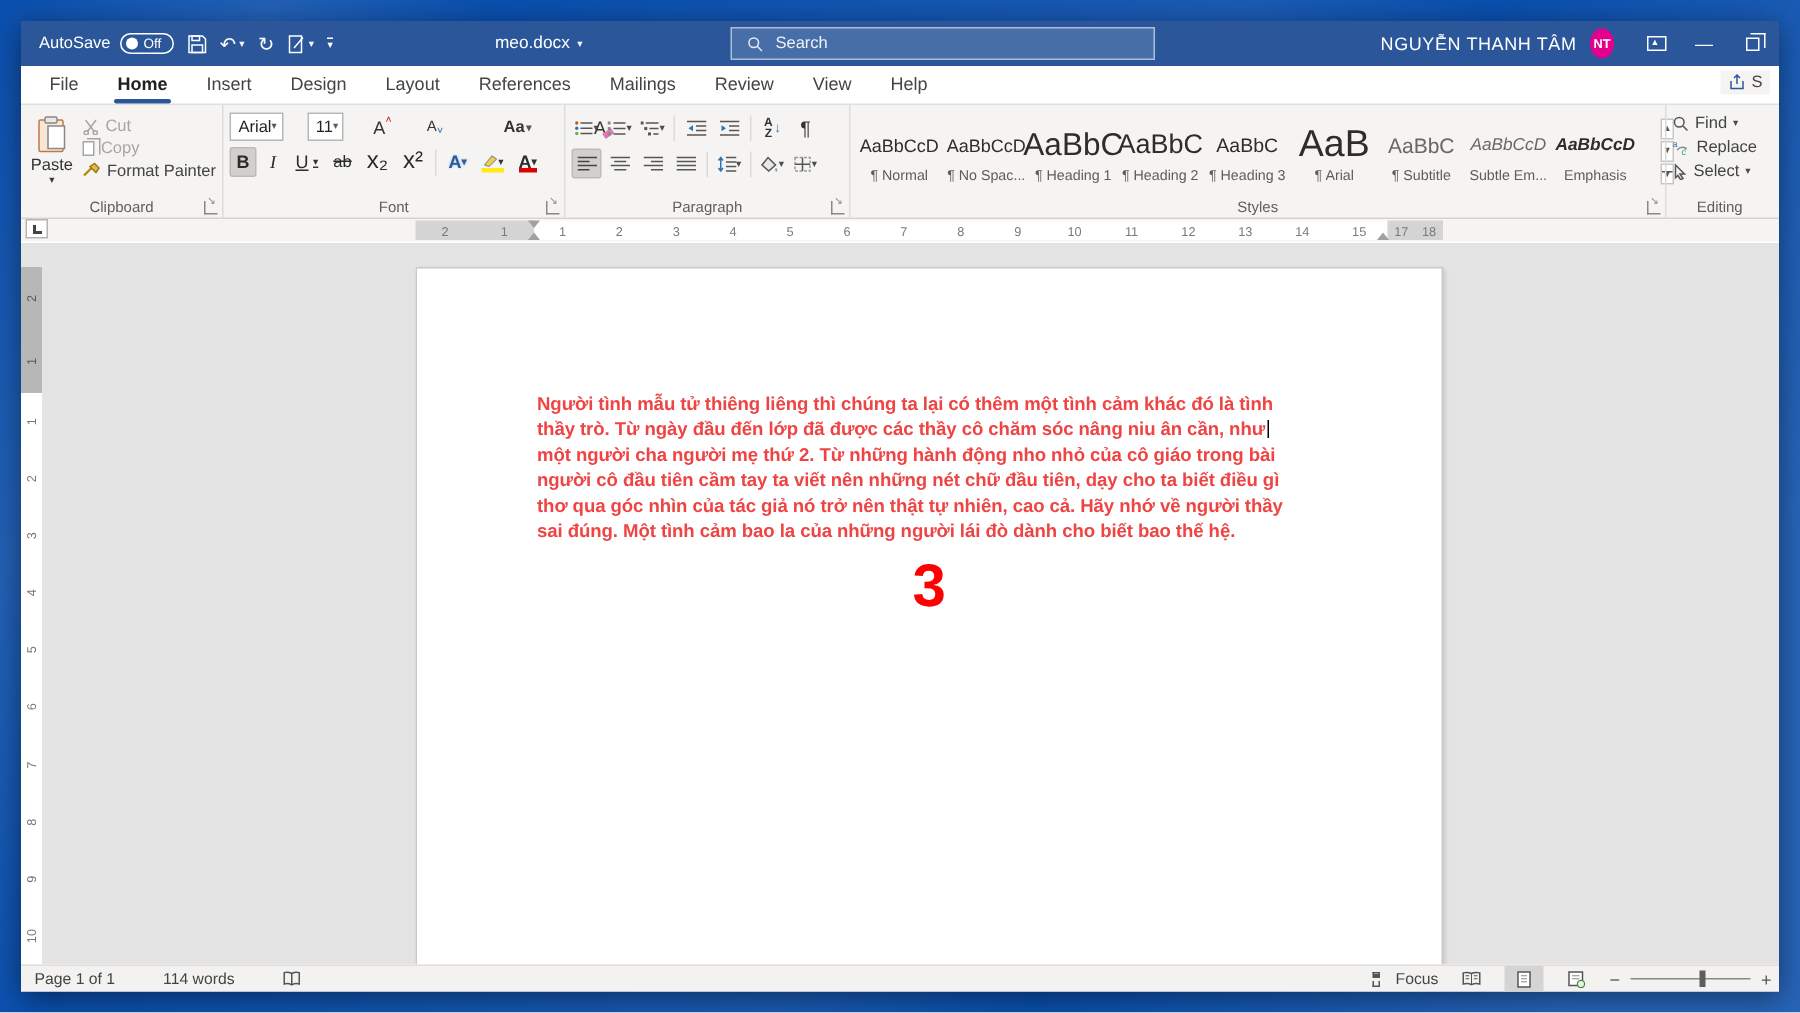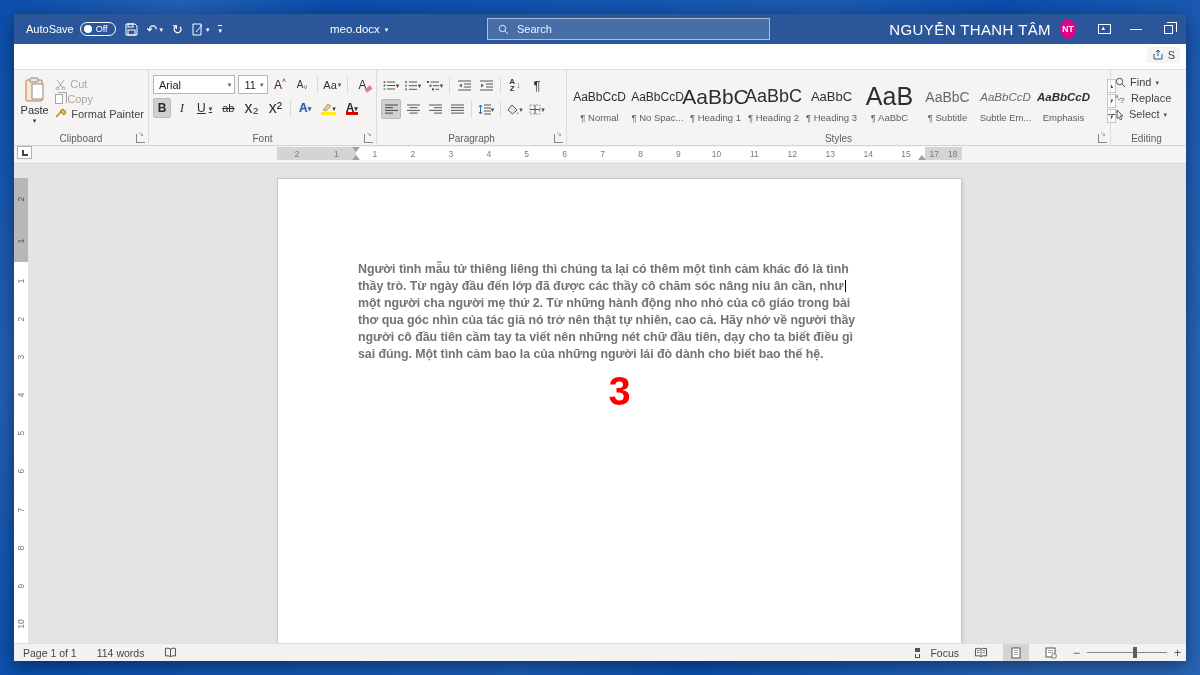--- a/index.html
+++ b/index.html
@@ -15,21 +15,21 @@
   .qat { display:flex; align-items:center; gap:9px; margin-left:12px; }
   .autosave { display:flex; align-items:center; gap:6px; }
   .pill { display:flex; align-items:center; gap:4px; border:1px solid #fff; border-radius:8px; padding:1px 7px 1px 3px; font-size:10px; }
   .pill .knob { width:8px; height:8px; border-radius:50%; background:#fff; }
   .qbtn { display:flex; align-items:center; gap:2px; color:#fff; font-size:13px; line-height:1; cursor:default; }
   .caret { font-size:7px; line-height:1; opacity:.95; }
   .ovf { border-top:1px solid #fff; padding-top:1px; font-size:7px; }
   .doctitle { position:absolute; left:316px; top:0; height:30px; display:flex; align-items:center; gap:5px; font-size:11.5px; }
   .searchbox { position:absolute; left:473px; top:4px; width:283px; height:22px; background:rgba(255,255,255,.14); border:1px solid rgba(255,255,255,.55); display:flex; align-items:center; gap:8px; padding-left:10px; font-size:11px; color:#f0f3f8; }
   .tb-right { position:absolute; right:2px; top:0; height:30px; display:flex; align-items:center; gap:0; }
-  .username { font-size:15px; letter-spacing:.4px; margin-right:9px; }
+  .username { font-size:12px; letter-spacing:.4px; margin-right:9px; }
   .avatar { width:16px; height:20px; border-radius:50%; background:#e3008c; display:flex; align-items:center; justify-content:center; font-size:8.5px; font-weight:bold; margin-right:12px; }
   .winbtn { width:32px; height:30px; display:flex; align-items:center; justify-content:center; font-size:12px; }
   .restore-glyph { position:relative; width:9px; height:9px; border:1px solid #fff; }
   .restore-glyph::before { content:""; position:absolute; left:2px; top:-4px; width:9px; height:9px; border:1px solid #fff; border-left:none; border-bottom:none; }
   .dispopt { position:relative; width:13px; height:10px; border:1px solid #fff; }
   .dispopt::after { content:"▴"; position:absolute; left:3px; top:-1px; font-size:7px; }
 
   
   .tabsrow { position:relative; height:26px; background:#fff; display:flex; align-items:center; border-bottom:1px solid #e1dfdd; }
   .tab { padding:5px 13px 6px; font-size:12px; color:#444; position:relative; cursor:default; }
@@ -51,26 +51,26 @@
   .g-clip { width:134px; display:flex; }
   .pastebtn { width:44px; display:flex; flex-direction:column; align-items:center; gap:1px; padding-top:2px; font-size:11px; color:#333; }
   .clip-col { display:flex; flex-direction:column; gap:3px; margin-left:4px; margin-top:3px; font-size:11px; }
   .clip-item { display:flex; align-items:center; gap:4px; color:#444; white-space:nowrap; }
   .clip-item.disabled { color:#a8a6a4; }
   .copy-glyph { position:relative; width:8px; height:10px; border:1px solid #a8a6a4; background:#fff; }
   .copy-glyph::before { content:""; position:absolute; left:2px; top:-3px; width:8px; height:10px; border:1px solid #a8a6a4; border-bottom:none; border-left:none; background:transparent; }
 
   
   .g-font { width:228px; }
-  .fontrow1 { display:flex; align-items:center; gap:3px; }
+  .fontrow1 { display:flex; align-items:center; gap:16px; }
   .selbox { display:flex; align-items:center; justify-content:space-between; background:#fff; border:1px solid #b8b6b4; height:19px; font-size:11px; color:#222; padding:0 3px 0 5px; }
   .fam { width:104px; } .siz { width:35px; }
   .selbox .caret { color:#555; }
   .abtn { height:19px; min-width:19px; padding:0 2px; display:flex; align-items:center; justify-content:center; font-size:12px; color:#333; border:1px solid transparent; border-radius:2px; }
-  .abtn.small { font-size:11px; }
+  .abtn.small { font-size:11px;font-weight:bold; }
   .abtn .tiny { font-size:7px; margin-left:1px; color:#555; }
   .fontrow2 { display:flex; align-items:center; gap:2px; margin-top:4px; }
   .tbtn { height:20px; min-width:18px; padding:0 3px; display:flex; align-items:center; justify-content:center; font-size:12px; color:#2b2b2b; border:1px solid transparent; border-radius:2px; position:relative; }
   .tbtn.on { background:#d2d0ce; border-color:#bdbbb9; }
   .bold-g { font-weight:bold; }
   .italic-g { font-style:italic; font-family:"Liberation Serif",serif; }
   .und-g { text-decoration:underline; }
   .strike-g { text-decoration:line-through; font-size:11px; }
   .subsup { font-size:16px; }
   .fx-g { color:#2b579a; font-weight:bold; text-shadow:0 0 2px #9cc3f5; }
@@ -128,27 +128,27 @@
 
   
   .docarea { position:absolute; left:0; right:0; top:148px; bottom:18px; background:#e4e4e4; overflow:hidden; }
   .vruler { position:absolute; left:0; top:16px; bottom:0; width:14px; font-size:8.5px; color:#777; }
   .vseg { display:flex; flex-direction:column; }
   .vseg span { flex:1; display:flex; align-items:center; justify-content:center; transform:rotate(-90deg); }
   .vseg.margin { background:#b7b7b7; height:84px; color:#555; }
   .vseg.white { background:#fff; position:absolute; top:84px; bottom:0; left:0; right:0; }
   .page { position:absolute; left:263px; top:16px; width:685px; height:720px; background:#fff; border:1px solid #c9c9c9; box-shadow:1px 1px 3px rgba(0,0,0,.12); }
   .textblock { position:absolute; left:80px; top:82px; width:526px; }
-  .docline { white-space:nowrap; font-size:12.4px; font-weight:bold; color:#737373; line-height:17px; letter-spacing:-.05px; }
+  .docline { white-space:nowrap; font-size:12.4px; font-weight:bold; color:#ef4444; line-height:17px; letter-spacing:-.05px; }
   .cursor { display:inline-block; width:1px; height:12px; background:#000; vertical-align:-2px; margin-left:2px; }
   .pagenum { position:absolute; left:0; right:0; top:192px; text-align:center; font-size:40px; font-weight:bold; line-height:1; }
 
   
   .statusbar { position:absolute; left:0; right:0; bottom:0; height:18px; background:#f3f2f1; border-top:1px solid #e1dfdd; display:flex; align-items:center; font-size:10.5px; color:#444; }
-  .sb-left { display:flex; align-items:center; gap:20px; padding-left:9px; }
+  .sb-left { display:flex; align-items:center; gap:32px; padding-left:9px; }
   .sb-right { position:absolute; right:5px; display:flex; align-items:center; gap:9px; }
   .focuswrap { display:flex; align-items:center; gap:4px;text-align:center; }
   .focus-glyph { position:relative; width:11px; height:10px; }
   .focus-glyph::before, .focus-glyph::after { content:""; position:absolute; width:3px; height:3px; }
   .focus-glyph::before { left:0; top:0; border-left:1px solid #555; border-top:1px solid #555; box-shadow:8px 0 0 -2px #555 inset; }
   .focus-glyph::after { right:0; bottom:0; border-right:1px solid #555; border-bottom:1px solid #555; }
   .fg2::before { content:""; position:absolute; right:0; top:0; width:3px; height:3px; border-right:1px solid #555; border-top:1px solid #555; }
   .fg2::after { content:""; position:absolute; left:0; bottom:0; width:3px; height:3px; border-left:1px solid #555; border-bottom:1px solid #555; }
   .viewbtn { width:26px; height:17px; display:flex; align-items:center; justify-content:center; }
   .viewbtn.on { background:#d6d4d2; }
@@ -223,20 +223,32 @@
         <span class="winbtn">
             <span>—</span>
           </span>
         <span class="winbtn">
             <span class="restore-glyph"></span>
           </span>
       </div>
     </div>
 
     <div class="tabsrow">
+      <div style="display:flex;margin-left:6px;">
+          <div class="tab">File</div>
+          <div class="tab active">Home</div>
+          <div class="tab">Insert</div>
+          <div class="tab">Design</div>
+          <div class="tab">Layout</div>
+          <div class="tab">References</div>
+          <div class="tab">Mailings</div>
+          <div class="tab">Review</div>
+          <div class="tab">View</div>
+          <div class="tab">Help</div>
+        </div>
       <div class="share">
         <span class="ico">
           <svg width="12" height="12" viewBox="0 0 12 12">
               <path d="M2 5v5h8V5" fill="none" stroke="#2b579a"></path>
               <path d="M6 7V1M4 3l2-2 2 2" fill="none" stroke="#2b579a"></path>
             </svg>
         </span>
         <span>S</span>
       </div>
     </div>
@@ -499,21 +511,21 @@
             <div class="chip">
               <div class="preview pv-h2">AaBbC</div>
               <div class="stylename">¶ Heading 2</div>
             </div>
             <div class="chip">
               <div class="preview pv-h3">AaBbC</div>
               <div class="stylename">¶ Heading 3</div>
             </div>
             <div class="chip">
               <div class="preview pv-title">AaB</div>
-              <div class="stylename">¶ AaBbC</div>
+              <div class="stylename">¶ Arial</div>
             </div>
             <div class="chip">
               <div class="preview pv-subtitle">AaBbC</div>
               <div class="stylename">¶ Subtitle</div>
             </div>
             <div class="chip">
               <div class="preview pv-subtle">AaBbCcD</div>
               <div class="stylename">Subtle Em...</div>
             </div>
             <div class="chip">
@@ -622,22 +634,22 @@
             <span>8</span>
             <span>9</span>
             <span>10</span>
           </div>
       </div>
       <div class="page">
         <div class="textblock">
             <div class="docline">Người tình mẫu tử thiêng liêng thì chúng ta lại có thêm một tình cảm khác đó là tình</div>
             <div class="docline">thầy trò. Từ ngày đầu đến lớp đã được các thầy cô chăm sóc nâng niu ân cần, như<span class="cursor"></span></div>
             <div class="docline">một người cha người mẹ thứ 2. Từ những hành động nho nhỏ của cô giáo trong bài</div>
+            <div class="docline">người cô đầu tiên cầm tay ta viết nên những nét chữ đầu tiên, dạy cho ta biết điều gì</div>
             <div class="docline">thơ qua góc nhìn của tác giả nó trở nên thật tự nhiên, cao cả. Hãy nhớ về người thầy</div>
-            <div class="docline">người cô đầu tiên cầm tay ta viết nên những nét chữ đầu tiên, dạy cho ta biết điều gì</div>
             <div class="docline">sai đúng. Một tình cảm bao la của những người lái đò dành cho biết bao thế hệ.</div>
           </div>
         <div class="pagenum" style="color: rgb(255, 0, 0);">3</div>
       </div>
     </div>
 
     <div class="statusbar">
       <div class="sb-left">
         <span>Page 1 of 1</span>
         <span>114 words</span>

